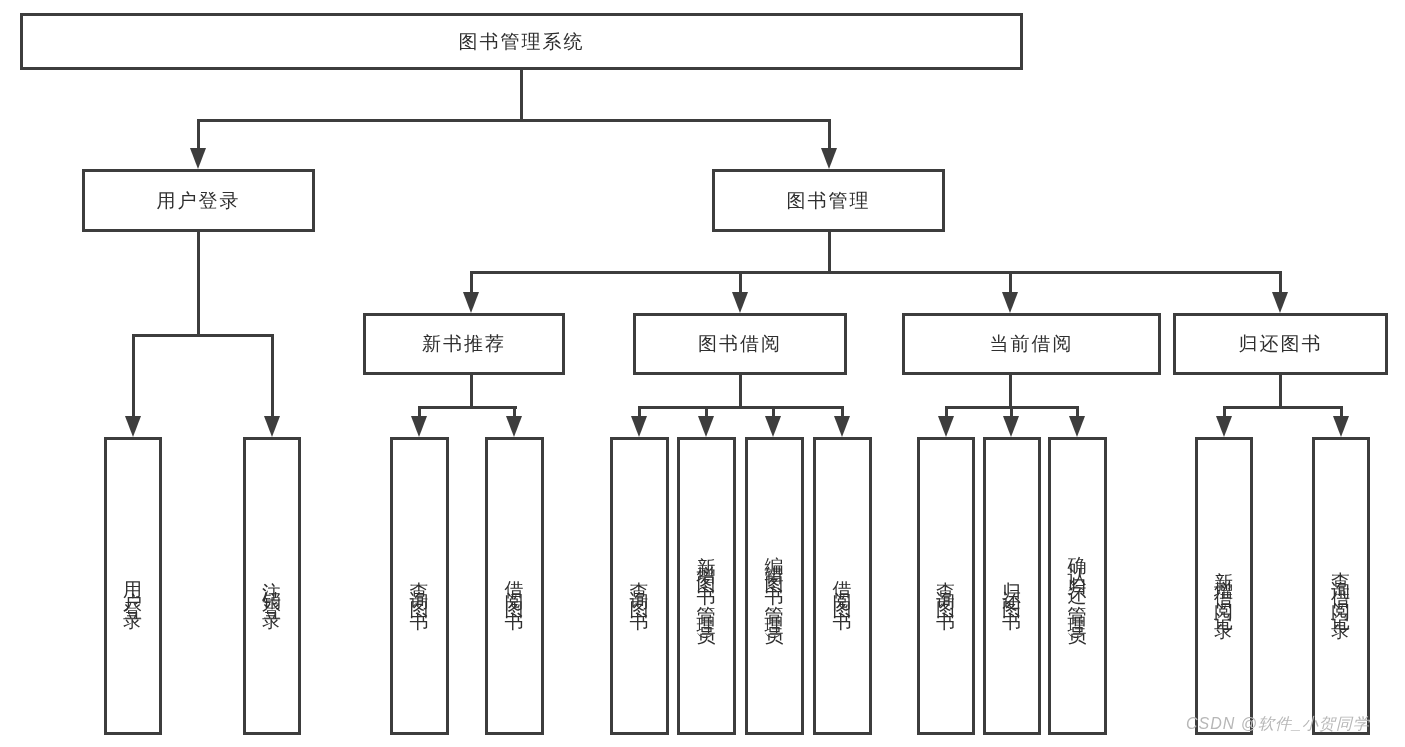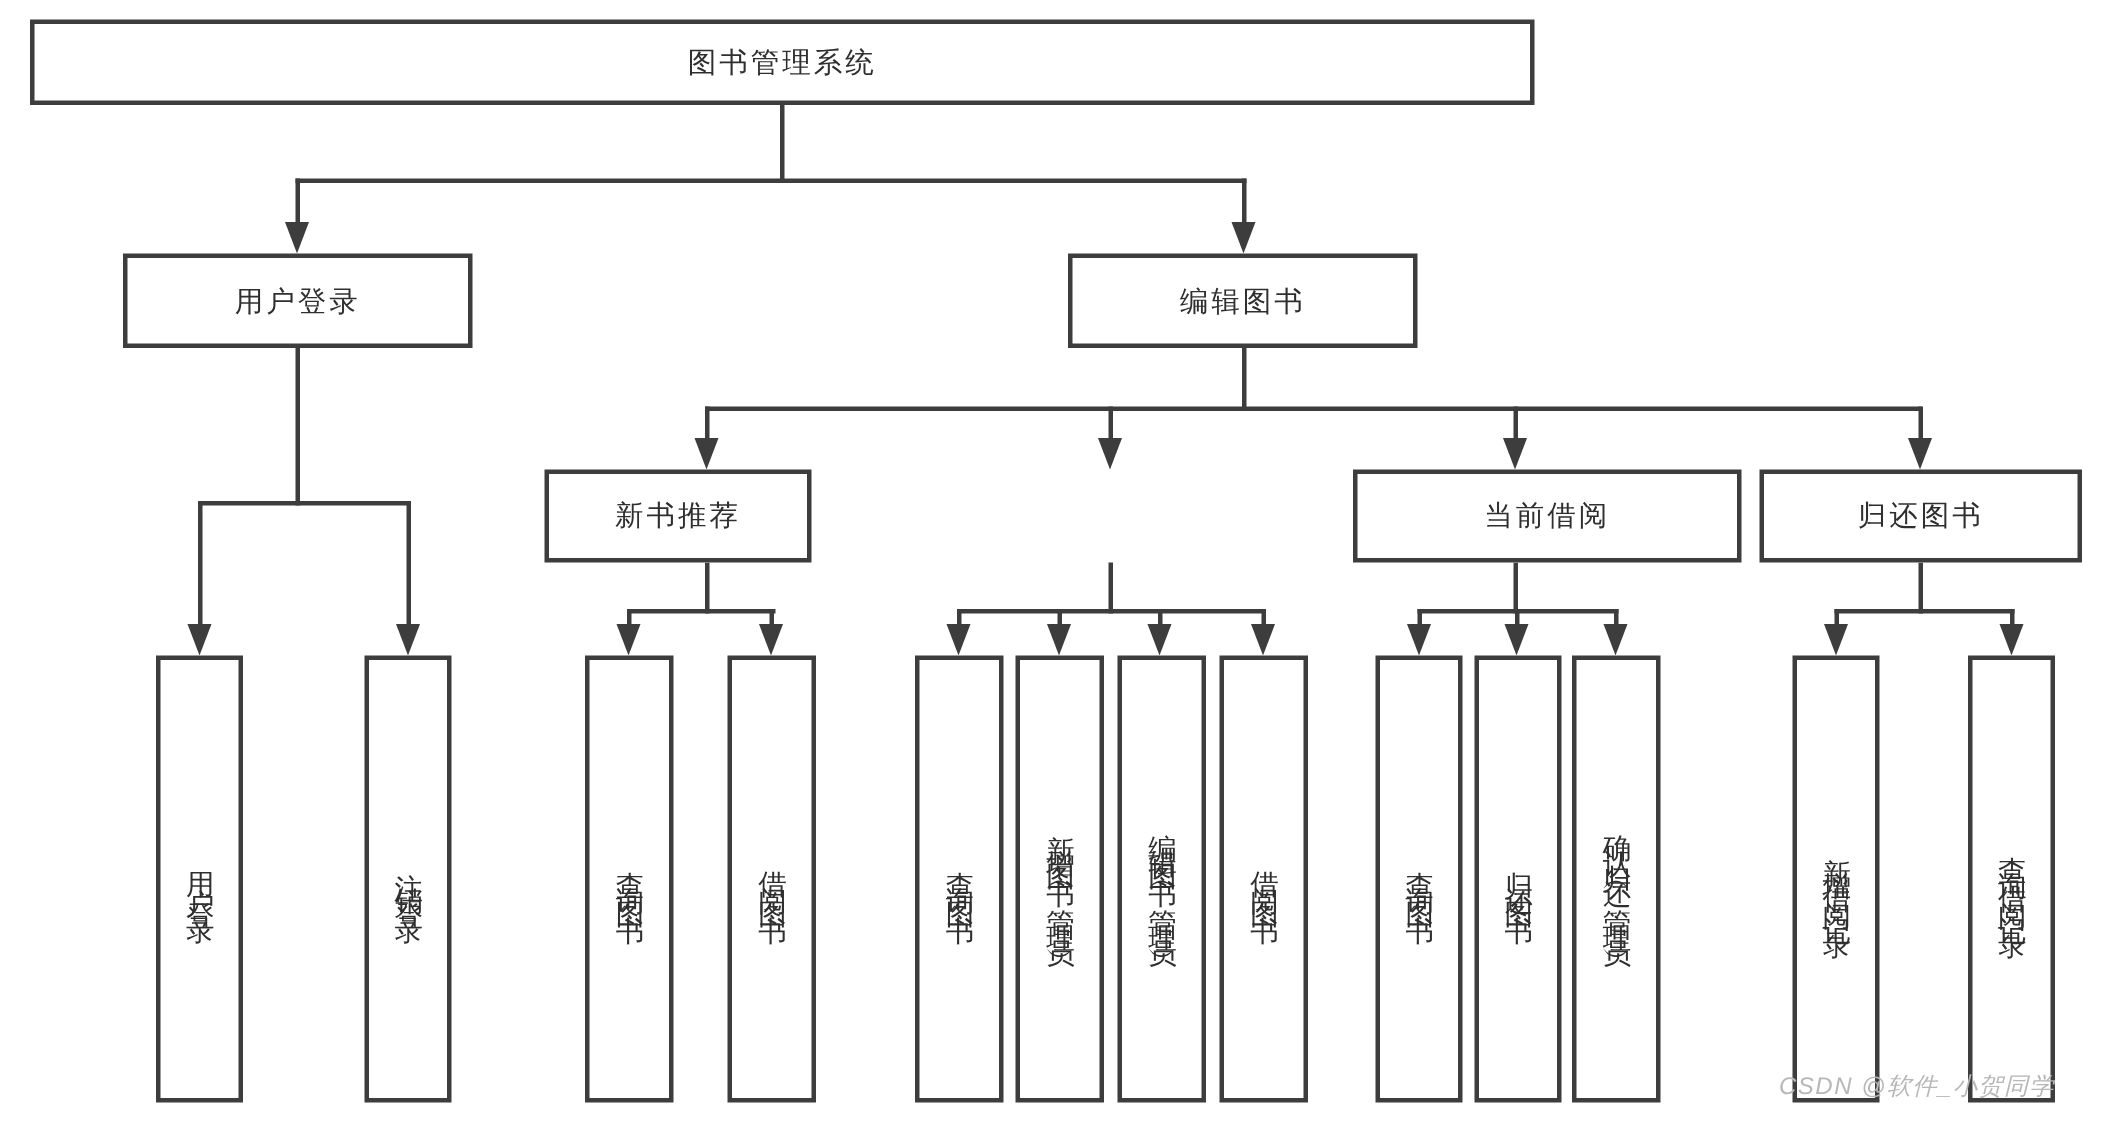--- a/index.html
+++ b/index.html
@@ -58,41 +58,42 @@
   <div class="box" style="left:20px;top:13px;width:1003px;height:57px">图书管理系统</div>
 
   <div class="vline" style="left:520px;top:70px;height:52px"></div>
   <div class="hline" style="left:197px;top:119px;width:634px"></div>
   <div class="vline" style="left:197px;top:119px;height:31px"></div>
   <div class="arrow" style="left:190px;top:148px"></div>
   <div class="vline" style="left:828px;top:119px;height:31px"></div>
   <div class="arrow" style="left:821px;top:148px"></div>
 
   <div class="box" style="left:82px;top:169px;width:233px;height:63px">用户登录</div>
-  <div class="box" style="left:712px;top:169px;width:233px;height:63px">编辑图书</div>
+  <div class="box" style="left:712px;top:169px;width:233px;height:63px">图书管理</div>
 
   <div class="vline" style="left:197px;top:232px;height:105px"></div>
   <div class="hline" style="left:132px;top:334px;width:142px"></div>
   <div class="vline" style="left:132px;top:334px;height:83px"></div>
   <div class="arrow" style="left:125px;top:416px"></div>
   <div class="vline" style="left:271px;top:334px;height:83px"></div>
   <div class="arrow" style="left:264px;top:416px"></div>
 
   <div class="vline" style="left:828px;top:232px;height:42px"></div>
   <div class="hline" style="left:470px;top:271px;width:811px"></div>
   <div class="vline" style="left:470px;top:271px;height:22px"></div>
   <div class="arrow" style="left:463px;top:292px"></div>
   <div class="vline" style="left:739px;top:271px;height:22px"></div>
   <div class="arrow" style="left:732px;top:292px"></div>
   <div class="vline" style="left:1009px;top:271px;height:22px"></div>
   <div class="arrow" style="left:1002px;top:292px"></div>
   <div class="vline" style="left:1279px;top:271px;height:22px"></div>
   <div class="arrow" style="left:1272px;top:292px"></div>
 
-  <div class="box" style="left:363px;top:313px;width:178px;height:62px">新书推荐</div>
+  <div class="box" style="left:363px;top:313px;width:202px;height:62px">新书推荐</div>
+  <div class="box" style="left:633px;top:313px;width:214px;height:62px">图书借阅</div>
   <div class="box" style="left:902px;top:313px;width:259px;height:62px">当前借阅</div>
   <div class="box" style="left:1173px;top:313px;width:215px;height:62px">归还图书</div>
 
   <div class="vline" style="left:470px;top:375px;height:34px"></div>
   <div class="hline" style="left:418px;top:406px;width:99px"></div>
   <div class="vline" style="left:418px;top:406px;height:12px"></div>
   <div class="arrow" style="left:411px;top:416px"></div>
   <div class="vline" style="left:513px;top:406px;height:12px"></div>
   <div class="arrow" style="left:506px;top:416px"></div>
 

